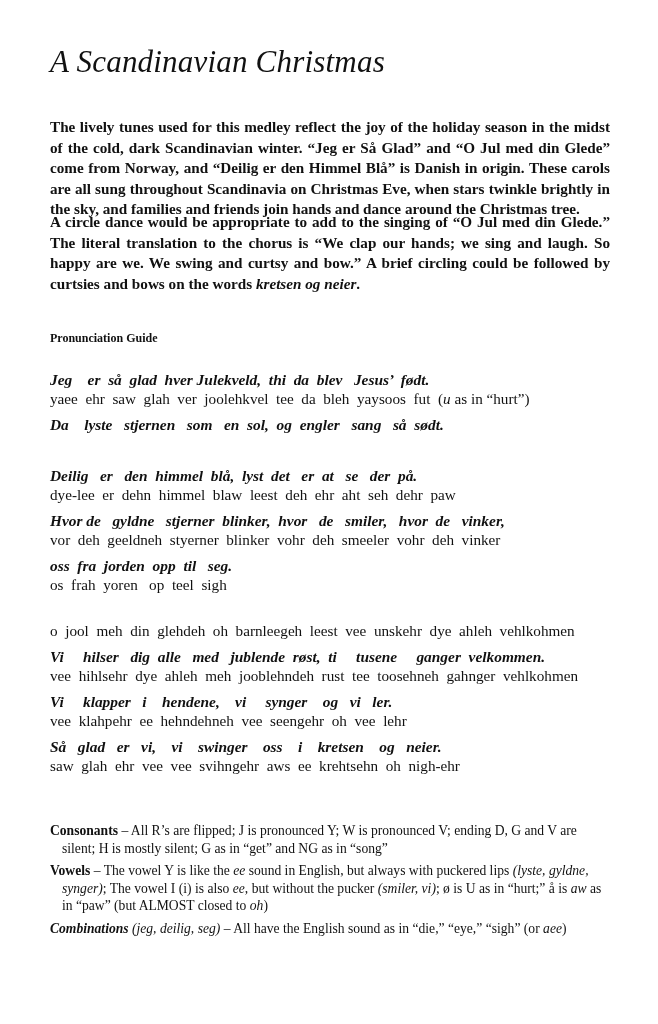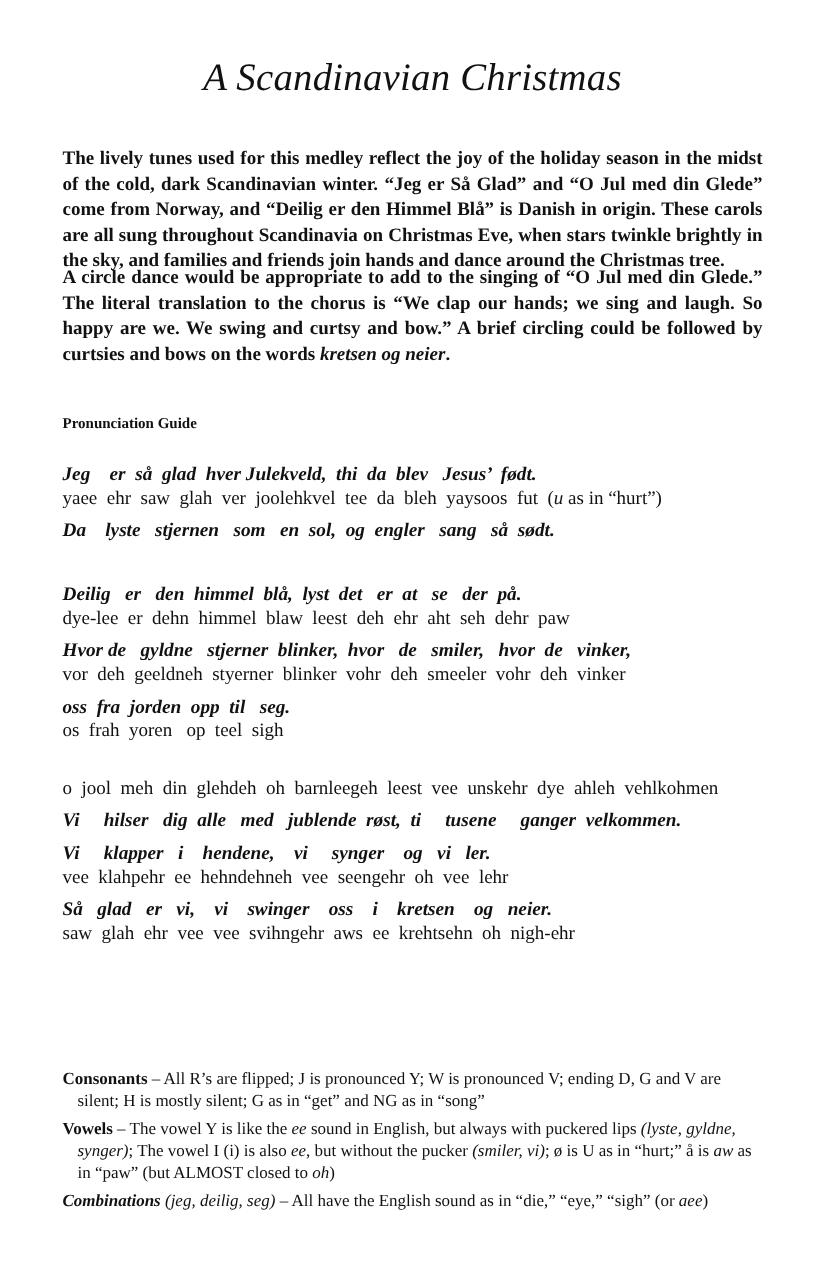--- a/index.html
+++ b/index.html
@@ -2,21 +2,21 @@
 <html><head>
   <meta charset="utf-8">
   <style>
     html, body { margin: 0; padding: 0; background: #ffffff; }
     body {
       width: 658px; height: 1024px; overflow: hidden; position: relative;
       font-family: "Liberation Serif", "DejaVu Serif", serif; color: #111111;
     }
     .page { position: absolute; left: 50px; top: 0; width: 560px; }
     .title {
-      position: absolute; left: 0; top: 44px; width: 560px; text-align: center;
+      position: absolute; left: 0; top: 44px; width: 560px; text-align: left;
       font-size: 31px; font-style: italic; font-weight: normal; letter-spacing: 0.2px;
       margin: 0;
     }
     .para {
       position: absolute; left: 0; width: 560px; margin: 0;
       font-size: 15.2px; line-height: 20.6px; text-align: justify; font-weight: bold;
     }
     .para.p1 { top: 117px; }
     .para.p2 { top: 212px; }
     .para i { font-style: italic; }
@@ -27,21 +27,21 @@
     .verse { position: absolute; left: 0; width: 560px; }
     .line-orig {
       font-size: 15.4px; font-weight: bold; font-style: italic; line-height: 19px;
       white-space: pre; margin: 0;
     }
     .line-pron {
       font-size: 15.2px; line-height: 19px; white-space: pre; margin: 0;
     }
     .pair { margin-bottom: 7px; }
     .notes {
-      position: absolute; left: 0; top: 854px; width: 560px;
+      position: absolute; left: 0; top: 822px; width: 560px;
       font-size: 13.6px; line-height: 17.6px;
     }
     .note { margin: 0 0 5px 0; padding-left: 12px; text-indent: -12px; }
     .note b { font-weight: bold; }
     .note .bi { font-weight: bold; font-style: italic; }
     .note i { font-style: italic; }
   </style>
 </head>
 <body>
 
@@ -79,20 +79,21 @@
       <p class="line-pron">os  frah  yoren   op  teel  sigh</p>
     </div>
   </div>
 
   <div class="verse" style="top:621px;">
     <div class="pair">
       <p class="line-pron">o  jool  meh  din  glehdeh  oh  barnleegeh  leest  vee  unskehr  dye  ahleh  vehlkohmen</p>
     </div>
     <div class="pair">
       <p class="line-orig">Vi     hilser   dig  alle   med   jublende  røst,  ti     tusene     ganger  velkommen.</p>
+      <p class="line-pron">vee  hihlsehr  dye  ahleh  meh  jooblehndeh  rust  tee  toosehneh  gahnger  vehlkohmen</p>
     </div>
     <div class="pair">
       <p class="line-orig">Vi     klapper   i    hendene,    vi     synger    og   vi   ler.</p>
       <p class="line-pron">vee  klahpehr  ee  hehndehneh  vee  seengehr  oh  vee  lehr</p>
     </div>
     <div class="pair">
       <p class="line-orig">Så   glad   er   vi,    vi    swinger    oss    i    kretsen    og   neier.</p>
       <p class="line-pron">saw  glah  ehr  vee  vee  svihngehr  aws  ee  krehtsehn  oh  nigh-ehr</p>
     </div>
   </div>

